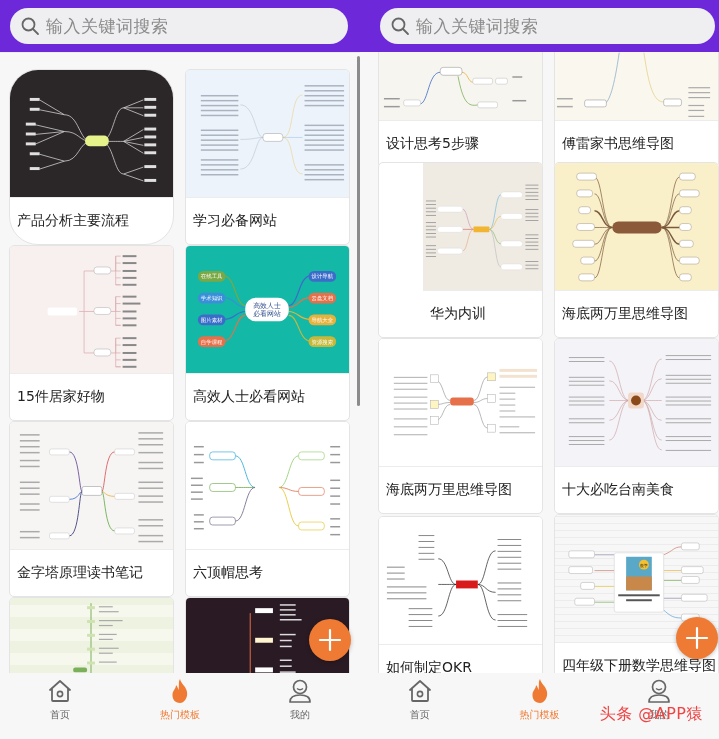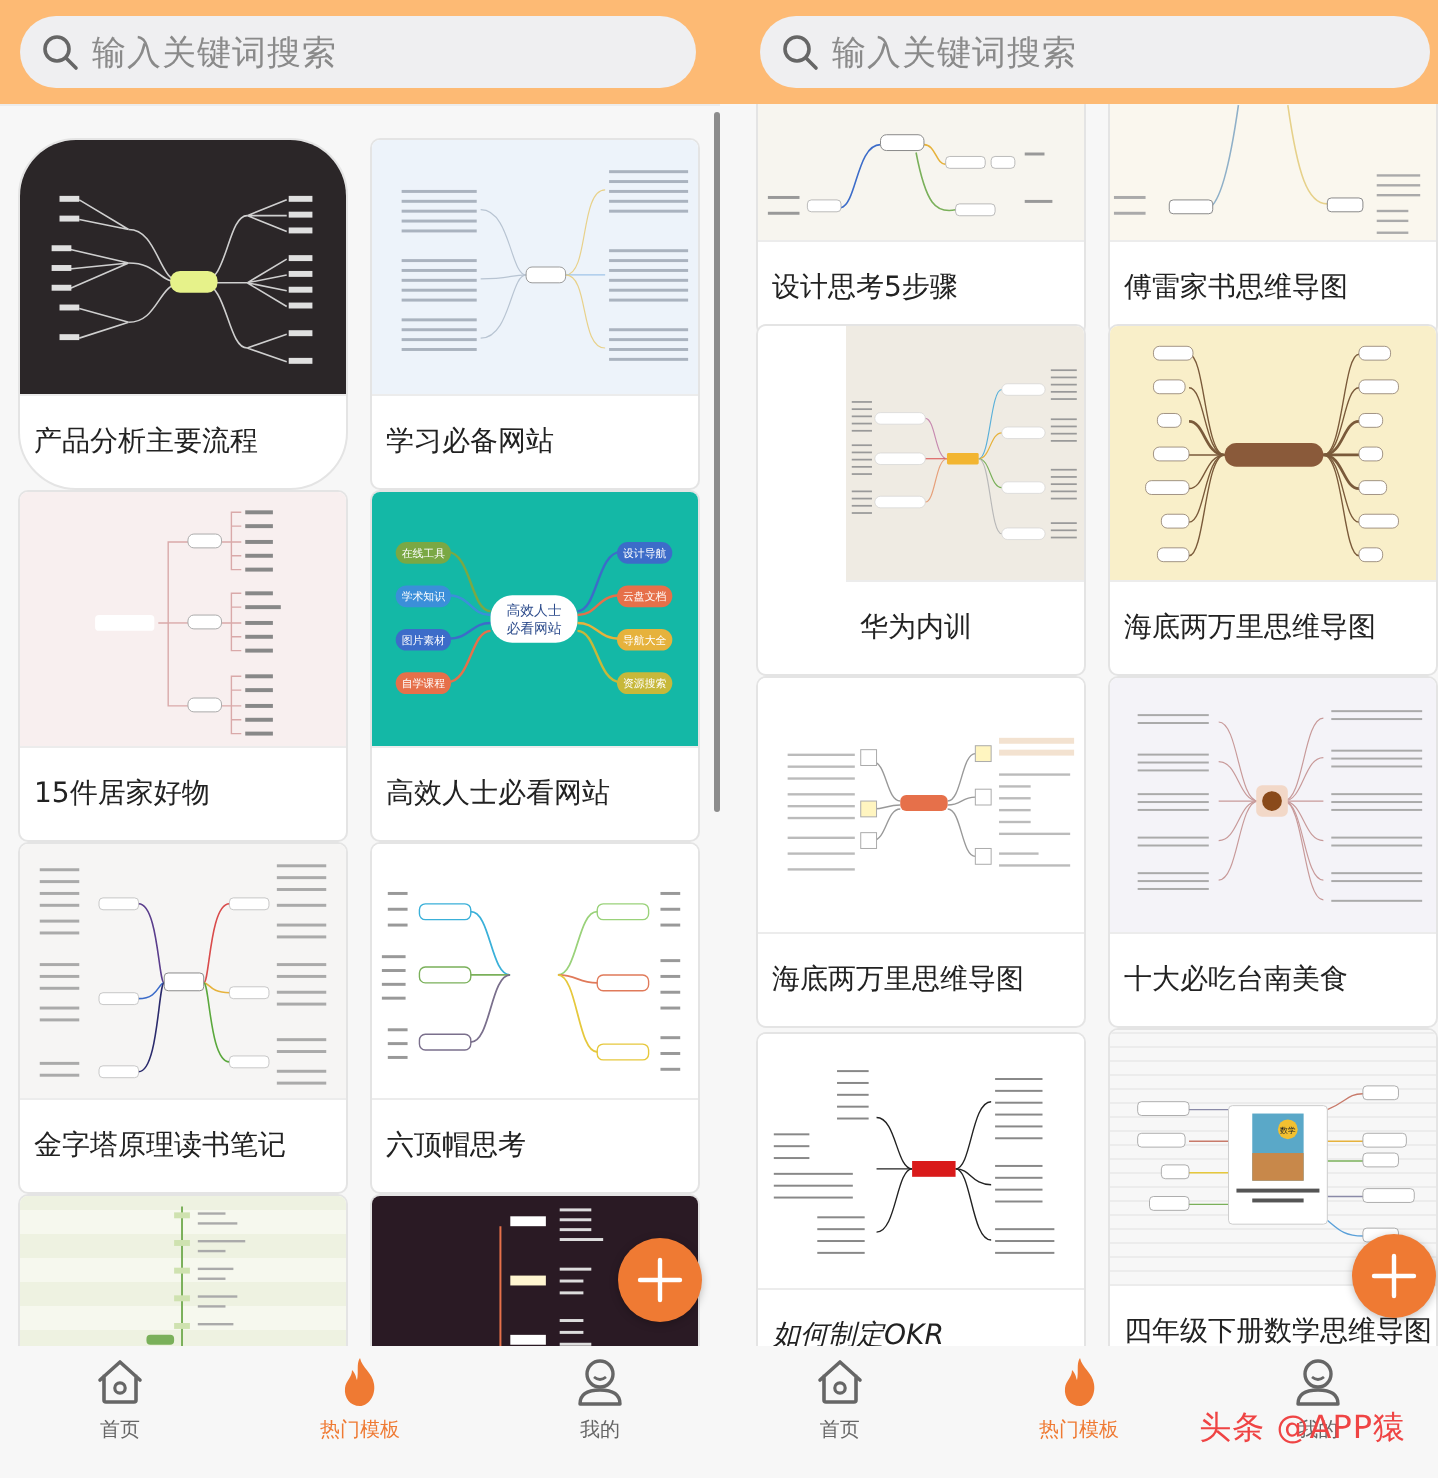--- a/index.html
+++ b/index.html
@@ -3,21 +3,21 @@
 <meta charset="utf-8">
 <style>
   * { box-sizing: border-box; margin: 0; padding: 0; }
   html, body { width: 719px; height: 739px; overflow: hidden; background: #ffffff; }
   body { font-family: "DejaVu Sans", "Liberation Sans", sans-serif; position: relative; }
 
   .panel { position: absolute; top: 0; width: 360px; height: 739px; overflow: hidden; background: #f7f7f7; }
   .panel.left { left: 0; }
   .panel.right { left: 360px; width: 359px; }
 
-  .search-bar-wrap { position: absolute; top: 0; left: 0; right: 0; height: 52px; background: #fdba74; z-index: 5; }
+  .search-bar-wrap { position: absolute; top: 0; left: 0; right: 0; height: 52px; background: #6d28d9; z-index: 5; }
   .search-bar { position: absolute; top: 8px; left: 10px; right: 12px; height: 36px; border-radius: 18px; background: #efeff1; display: flex; align-items: center; padding-left: 10px; }
   .panel.right .search-bar { left: 20px; right: 4px; }
   .search-icon { width: 20px; height: 20px; margin-right: 6px; }
   .search-placeholder { color: #8a8a8a; font-size: 17px; letter-spacing: 0.5px; }
 
   .grid { position: absolute; left: 0; right: 0; top: 52px; bottom: 66px; overflow: hidden; background: #f7f7f7; }
   .card { position: absolute; width: 165px; background: #fff; border-radius: 5px; border: 1px solid #e4e4e4; overflow: hidden; }
   .thumb { width: 100%; height: 128px; position: relative; overflow: hidden; border-bottom: 1px solid #ececec; }
   .thumb svg { width: 100%; height: 100%; display: block; }
   .card-title { height: 46px; display: flex; align-items: center; padding-left: 7px; font-size: 14px; color: #222; }
@@ -667,21 +667,21 @@
               <rect x="122" y="72" width="16" height="1.2"></rect>
               <rect x="122" y="78" width="36" height="1.2"></rect>
               <rect x="122" y="88" width="20" height="1.2"></rect>
               <rect x="122" y="94" width="36" height="1.2"></rect>
             </g>
         </svg>
       </div>
       <div class="card-title">海底两万里思维导图</div>
     </div>
 
-    <div class="card" style="left:18px; top:464px;font-style:italic;">
+    <div class="card" style="left:18px; top:464px;">
       <div class="thumb" style="background:#ffffff;">
         <svg viewBox="0 0 165 128">
           <g fill="none" stroke="#222" stroke-width="0.7">
               <path d="M78 68 C70 68 70 42 60 42"></path>
               <path d="M78 68 C70 68 70 68 60 68"></path>
               <path d="M78 68 C70 68 70 100 60 100"></path>
               <path d="M100 68 C108 68 108 34 118 34"></path>
               <path d="M100 68 C108 68 108 76 118 76"></path>
               <path d="M100 68 C108 68 108 104 118 104"></path>
             </g>

